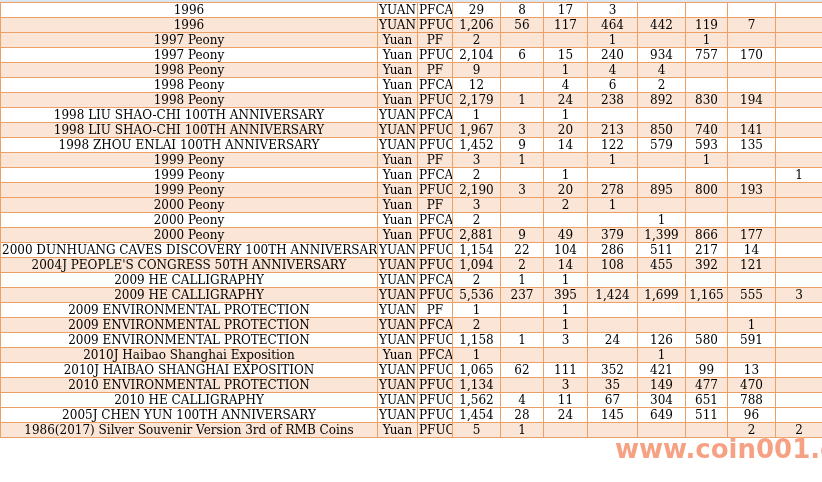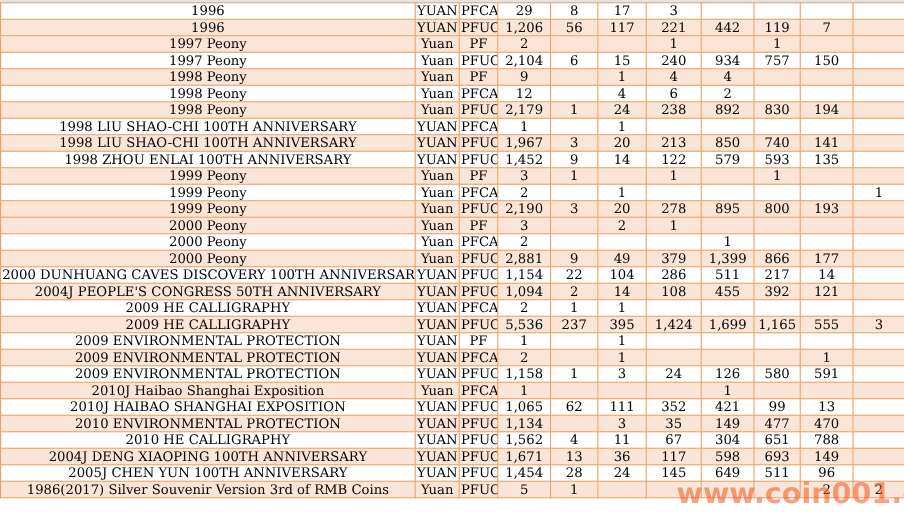--- a/index.html
+++ b/index.html
@@ -51,21 +51,21 @@
         <td></td>
         <td></td>
       </tr>
       <tr class="alt">
         <td>1996</td>
         <td>YUAN</td>
         <td>PFUC</td>
         <td>1,206</td>
         <td>56</td>
         <td>117</td>
-        <td>221</td>
+        <td>464</td>
         <td>442</td>
         <td>119</td>
         <td>7</td>
         <td></td>
       </tr>
       <tr class="alt">
         <td>1997 Peony</td>
         <td>Yuan</td>
         <td>PF</td>
         <td>2</td>
@@ -80,21 +80,21 @@
       <tr class="plain">
         <td>1997 Peony</td>
         <td>Yuan</td>
         <td>PFUC</td>
         <td>2,104</td>
         <td>6</td>
         <td>15</td>
         <td>240</td>
         <td>934</td>
         <td>757</td>
-        <td>150</td>
+        <td>170</td>
         <td></td>
       </tr>
       <tr class="alt">
         <td>1998 Peony</td>
         <td>Yuan</td>
         <td>PF</td>
         <td>9</td>
         <td></td>
         <td>1</td>
         <td>4</td>
@@ -382,33 +382,20 @@
         <td>PFUC</td>
         <td>1,562</td>
         <td>4</td>
         <td>11</td>
         <td>67</td>
         <td>304</td>
         <td>651</td>
         <td>788</td>
         <td></td>
       </tr>
-      <tr class="alt">
-        <td>2004J DENG XIAOPING 100TH ANNIVERSARY</td>
-        <td>YUAN</td>
-        <td>PFUC</td>
-        <td>1,671</td>
-        <td>13</td>
-        <td>36</td>
-        <td>117</td>
-        <td>598</td>
-        <td>693</td>
-        <td>149</td>
-        <td></td>
-      </tr>
       <tr class="plain">
         <td>2005J CHEN YUN 100TH ANNIVERSARY</td>
         <td>YUAN</td>
         <td>PFUC</td>
         <td>1,454</td>
         <td>28</td>
         <td>24</td>
         <td>145</td>
         <td>649</td>
         <td>511</td>

